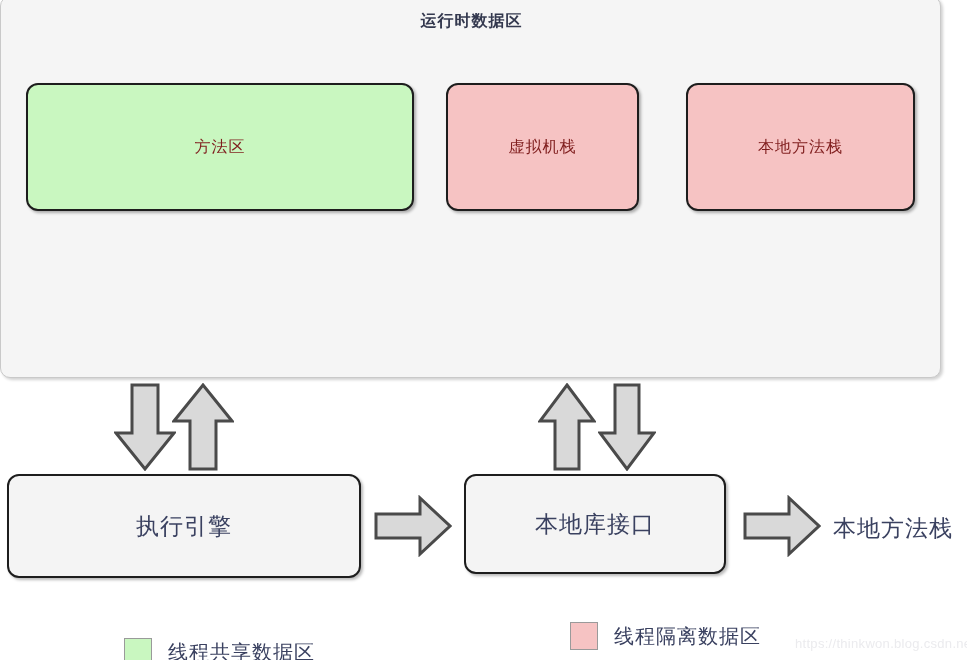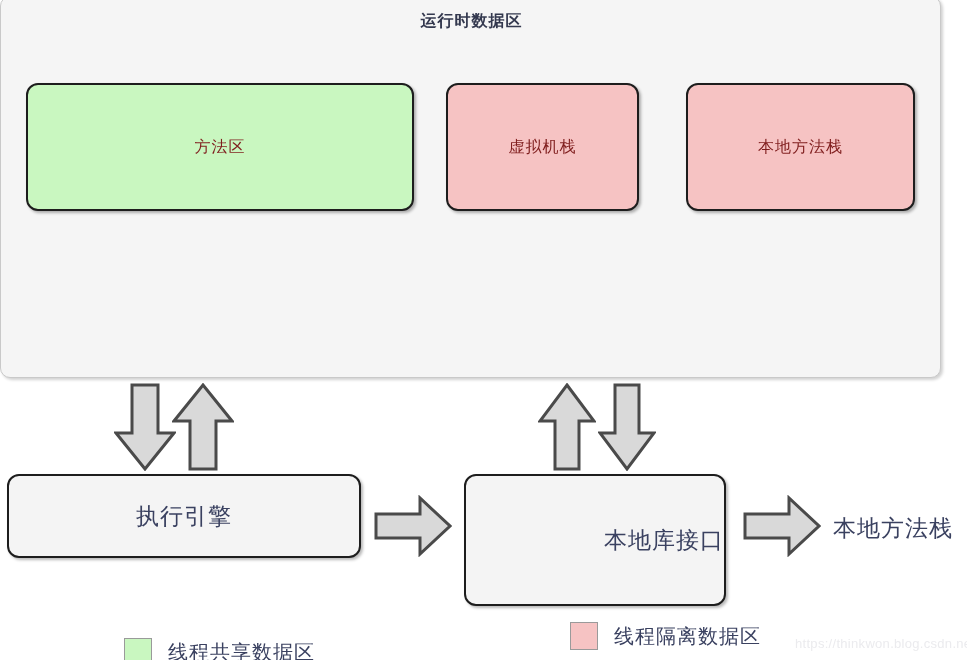--- a/index.html
+++ b/index.html
@@ -79,22 +79,22 @@
     display: flex;
     align-items: center;
     justify-content: center;
     box-shadow: 2px 2px 3px rgba(0,0,0,0.28);
   }
   .comp-box .comp-label {
     font-size: 23px;
     color: #3a4160;
     letter-spacing: 1px;
   }
-  #box-exec-engine { left: 7px;   top: 474px; width: 354px; height: 84px; }
-  #box-native-iface{ left: 464px; top: 474px; width: 262px; height: 132px; justify-content: flex-end; }
+  #box-exec-engine { left: 7px;   top: 474px; width: 354px; height: 104px; }
+  #box-native-iface{ left: 464px; top: 474px; width: 262px; height: 100px; }
 
   .plain-label {
     position: absolute;
     font-size: 23px;
     color: #3a4160;
     letter-spacing: 1px;
     white-space: nowrap;
   }
   #label-native-lib { left: 833px; top: 513px; }
 

